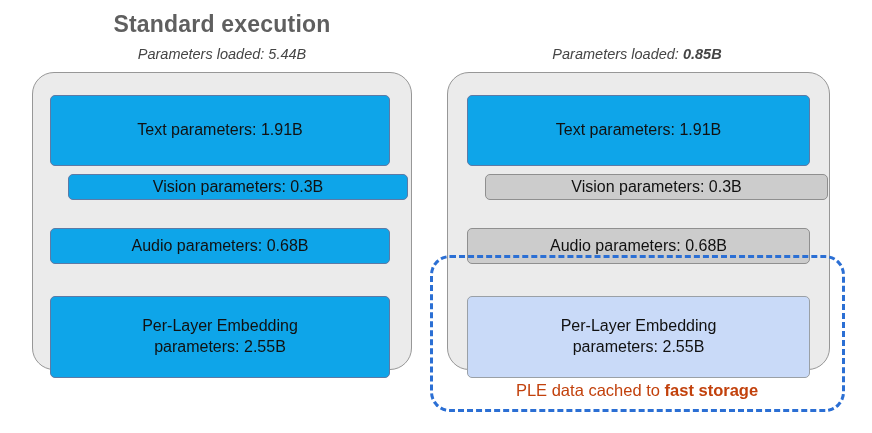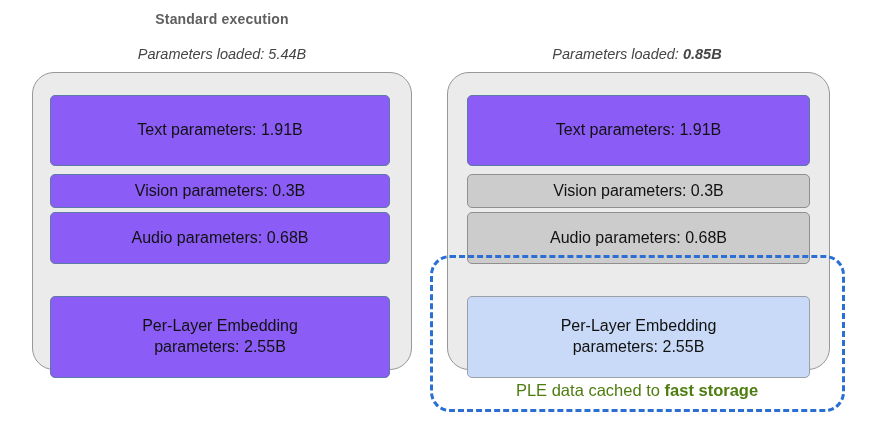--- a/index.html
+++ b/index.html
@@ -11,21 +11,21 @@
   .canvas {
     position: relative;
     width: 872px;
     height: 433px;
     background: #ffffff;
     overflow: hidden;
   }
   .col-title {
     position: absolute;
     top: 11px;
-    font-size: 14px;
+    font-size: 23px;
     font-weight: bold;
     color: #5f5f5f;
     text-align: center;
     letter-spacing: 0.2px;
   }
   .col-subtitle {
     position: absolute;
     top: 46px;
     font-size: 14.5px;
     color: #454545;
@@ -50,27 +50,27 @@
     align-items: center;
     justify-content: center;
     text-align: center;
     box-sizing: border-box;
     border-radius: 5px;
     font-size: 16px;
     color: #111111;
     white-space: pre-line;
     line-height: 1.3;
   }
-  .pbox.blue  { background: #8b5cf6; border: 1px solid #5d7aa6; }
+  .pbox.blue  { background: #0ea5e9; border: 1px solid #5d7aa6; }
   .pbox.gray  { background: #cccccc; border: 1px solid #8f8f8f; }
   .pbox.lblue { background: #c9daf8; border: 1px solid #9aa0a6; }
   
   .slot-text   { top: 95px;  height: 71px; }
-  .slot-vision { top: 174px; height: 34px; }
-  .slot-audio  { top: 212px; height: 52px; text-align: right; }
+  .slot-vision { top: 174px; height: 26px; margin-left: 18px; }
+  .slot-audio  { top: 228px; height: 36px; text-align: right; }
   .slot-ple    { top: 268px; height: 82px; margin-top: 28px; }
   .left-x  { left: 50px;  width: 340px; }
   .right-x { left: 467px; width: 343px; }
   .dashed-cache-region {
     position: absolute;
     left: 430px;
     top: 255px;
     width: 415px;
     height: 157px;
     border: 3.5px dashed #2b6fd4;
@@ -79,21 +79,21 @@
     z-index: 5;
     pointer-events: none;
   }
   .cache-note {
     position: absolute;
     left: 437px;
     width: 400px;
     top: 381px;
     text-align: center;
     font-size: 16.5px;
-    color: #4d7c0f;
+    color: #c2410c;
     z-index: 6;
   }
   .cache-note .bold-val { font-weight: bold; }
   .title-left-x    { left: 32px;  width: 380px; }
   .title-right-x   { left: 437px; width: 400px; }
 </style>
 </head>
 <body>
 
 <div class="canvas">

